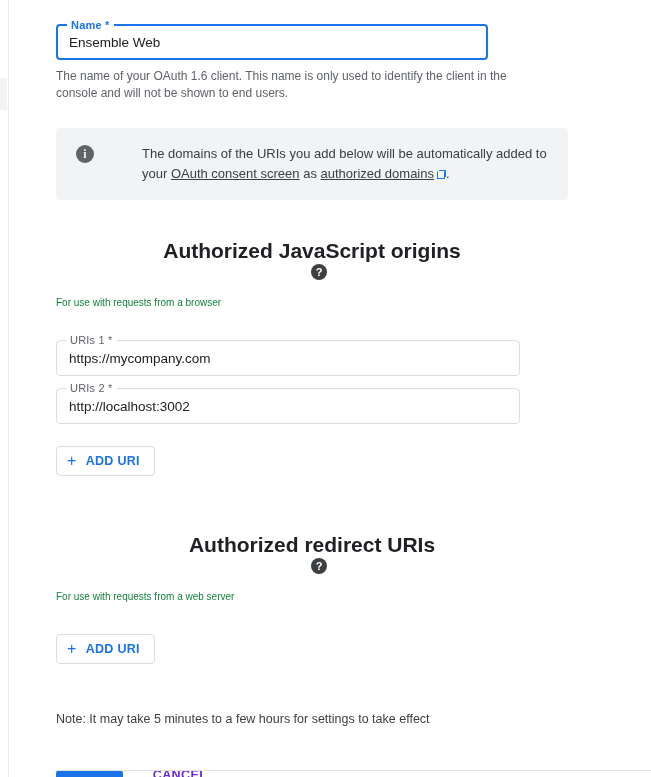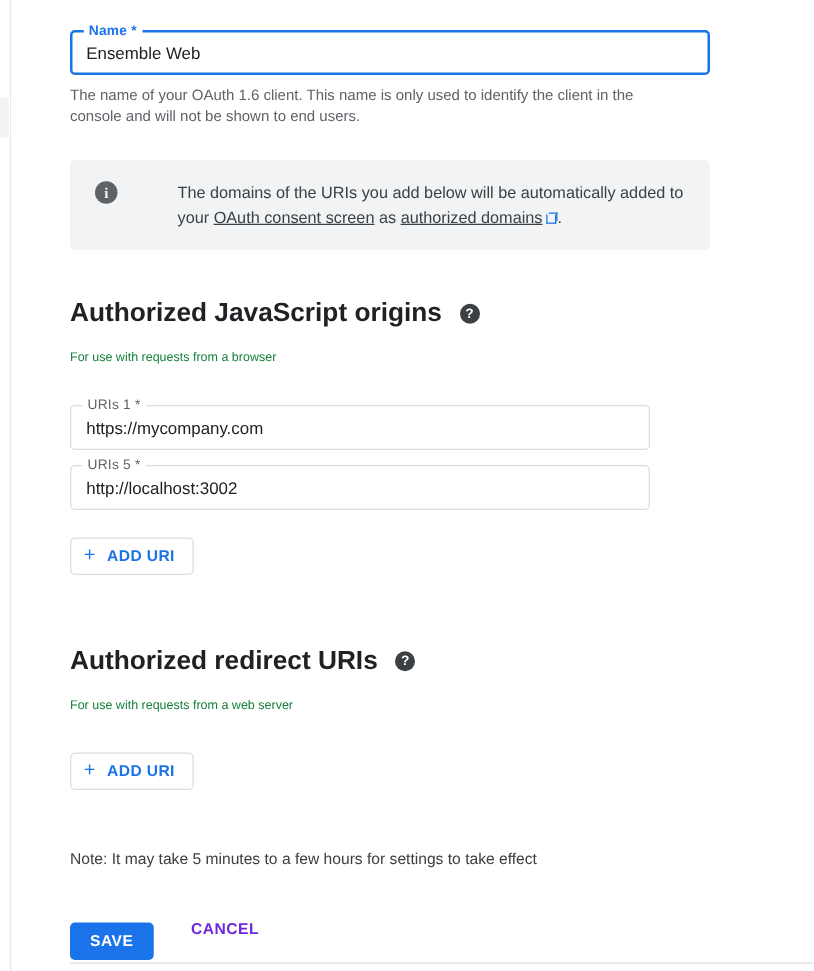--- a/index.html
+++ b/index.html
@@ -82,21 +82,21 @@
     height: 100%;
     box-sizing: border-box;
     padding: 0 12px;
     font-family: "Liberation Sans", sans-serif;
     font-size: 13.5px;
     color: #202124;
     background: transparent;
   }
   .field.focused input { padding: 0 11px; }
 
-  .name-field-wrap { width: 512px; }
+  .name-field-wrap { width: 432px; }
 
   .helper {
     margin-top: 8px;
     font-size: 12px;
     line-height: 17px;
     color: #5f6368;
     width: 470px;
   }
 
   
@@ -159,20 +159,21 @@
     width: 6px; height: 6px;
     border-top: 1px solid #1a73e8;
     border-right: 1px solid #1a73e8;
   }
 
   
   .section-title-row {
     display: flex;
     align-items: center;
     margin-top: 38px;
+    flex-direction: column;
   }
   .section-title {
     font-size: 21px;
     line-height: 26px;
     font-weight: 700;
     color: #202124;
   }
   .help-icon {
     width: 16px;
     height: 16px;
@@ -304,21 +305,21 @@
 
     <div class="uri-field-wrap first">
       <div class="field">
         <span class="field-label">URIs 1 *</span>
         <input type="text" value="https://mycompany.com" style="">
       </div>
     </div>
 
     <div class="uri-field-wrap second">
       <div class="field">
-        <span class="field-label">URIs 5 *</span>
+        <span class="field-label">URIs 2 *</span>
         <input type="text" value="http://localhost:3002" style="">
       </div>
     </div>
 
     <div class="add-uri-btn">
       <span class="plus">+</span>
         <span>ADD URI</span>
     </div>
 
     

